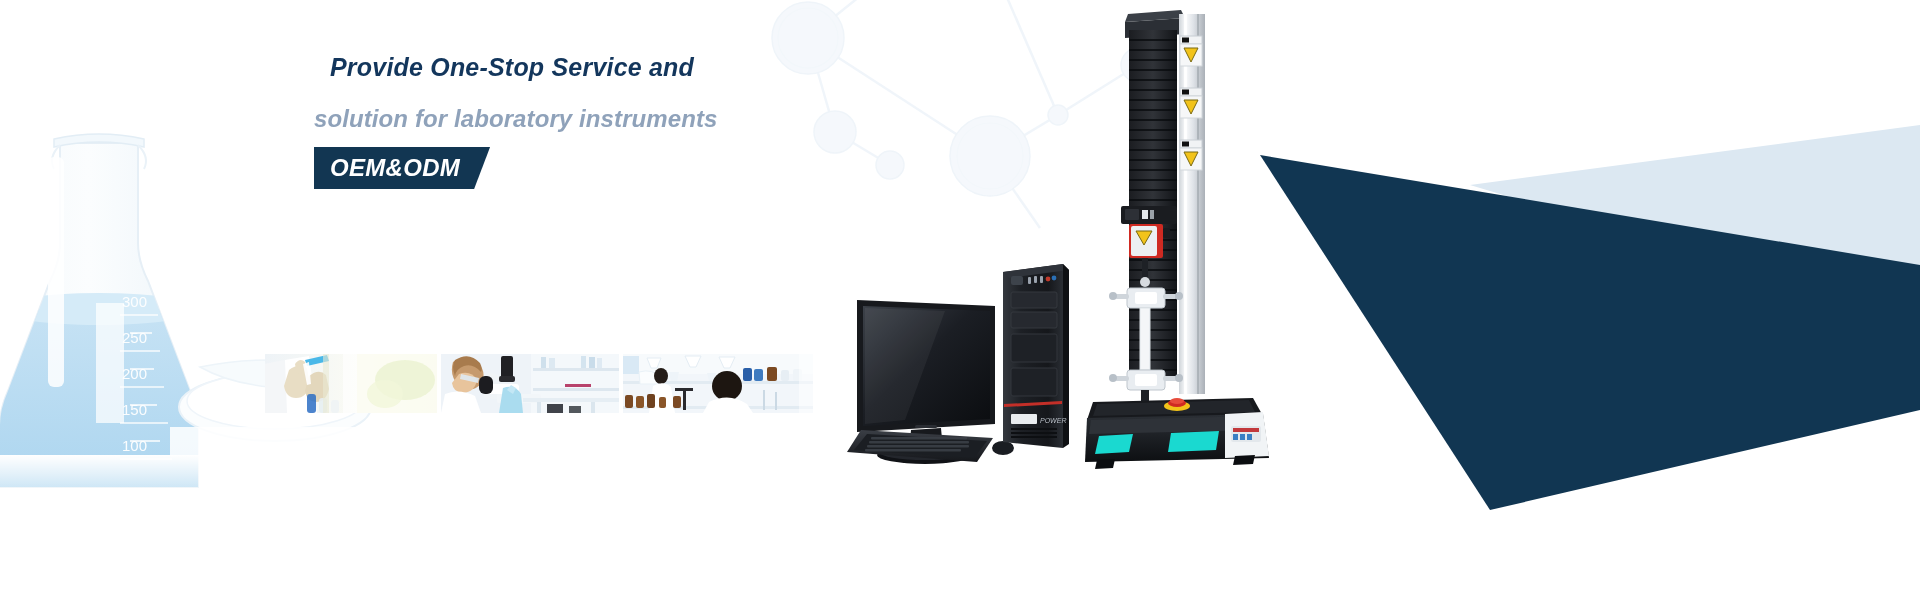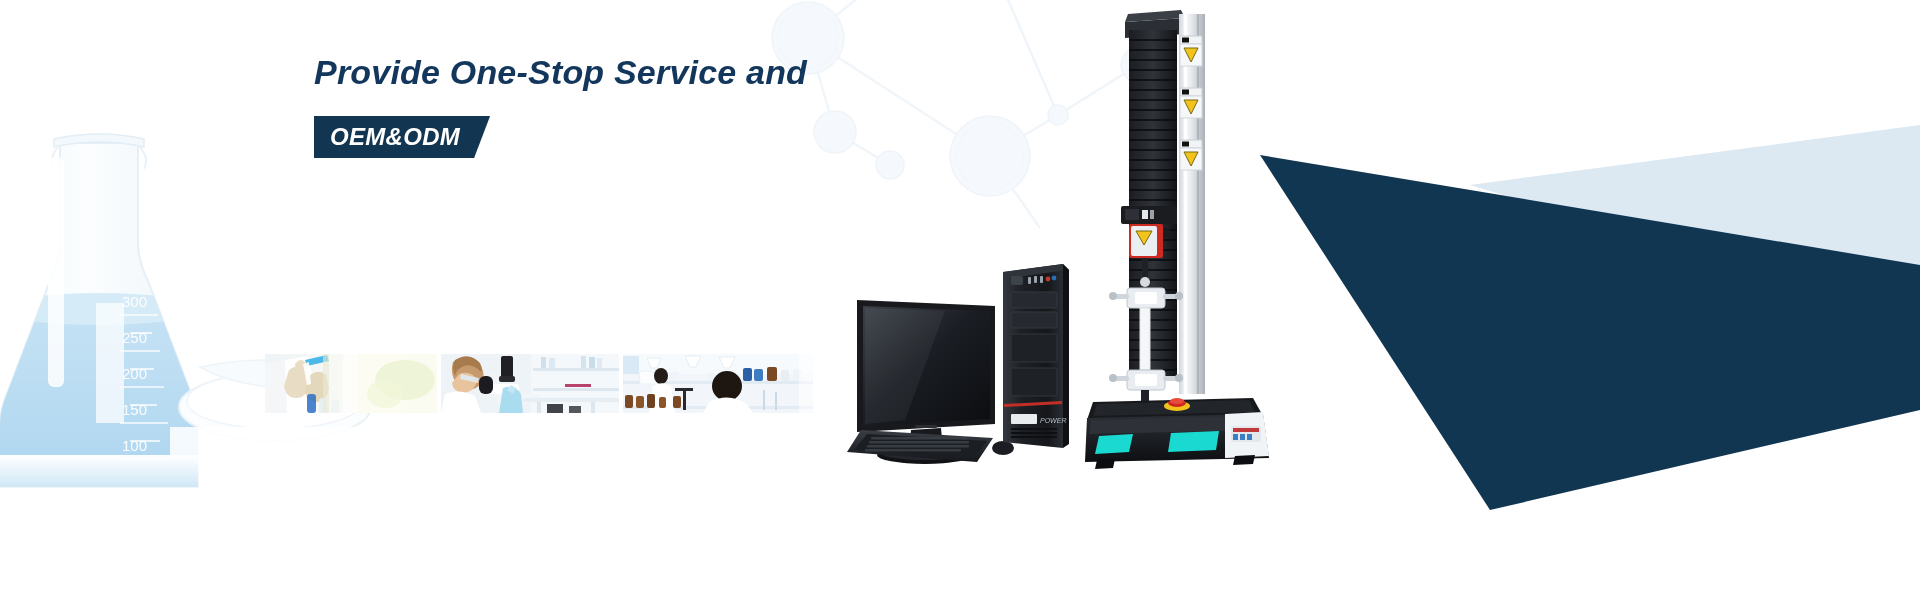--- a/index.html
+++ b/index.html
@@ -13,22 +13,22 @@
 
   
   .molecule{position:absolute;left:740px;top:-40px;width:480px;height:290px;opacity:.55;pointer-events:none;}
 
   
   .flask-wrap{position:absolute;left:-10px;top:95px;width:420px;height:400px;pointer-events:none;}
 
   
   .textblock{position:absolute;left:314px;top:55px;width:640px;}
   .line1{
-    font-size:34px;font-weight:bold;font-style:italic;color:#13365c;
-    letter-spacing:.2px;line-height:1;margin:0 0 27px 0;white-space:nowrap;
+    font-size:25px;font-weight:bold;font-style:italic;color:#13365c;
+    letter-spacing:.2px;line-height:1;margin:0 0 27px 16px;white-space:nowrap;
   }
   .line2{
     font-size:24px;font-weight:bold;font-style:italic;color:#8fa2ba;
     letter-spacing:.1px;line-height:1;margin:0 0 16px 0;white-space:nowrap;
   }
   .oem-banner{
     position:relative;display:inline-block;height:42px;
     padding:0 30px 0 16px;
     background:#123652;
     -webkit-clip-path:polygon(0 0,100% 0,calc(100% - 16px) 100%,0 100%);
@@ -158,20 +158,21 @@
     <svg viewBox="0 0 220 110" xmlns="http://www.w3.org/2000/svg">
       <ellipse cx="105" cy="62" rx="96" ry="34" fill="#fbfdfe" stroke="#eaf2f8" stroke-width="2"></ellipse>
       <ellipse cx="105" cy="56" rx="88" ry="28" fill="#ffffff" stroke="#eff5fa" stroke-width="1.5"></ellipse>
       <path d="M30 22 Q110 6 190 26 Q150 46 100 42 Q58 38 30 22 Z" fill="#f7fbfd" stroke="#edf4f9" stroke-width="1.5"></path>
       <rect x="0" y="82" width="220" height="28" fill="#ffffff" opacity=".85"></rect>
     </svg>
   </div>
 
   <div class="textblock">
     <div class="line1">Provide One-Stop Service and</div>
+    <div class="line2">solution for laboratory instruments</div>
     <div class="oem-banner">
       <span class="oem-text">OEM&amp;ODM</span>
     </div>
   </div>
 
   <div class="photostrip">
 
     <div class="photo p1">
       <svg viewBox="0 0 172 59" preserveAspectRatio="none" xmlns="http://www.w3.org/2000/svg">
         <defs>

